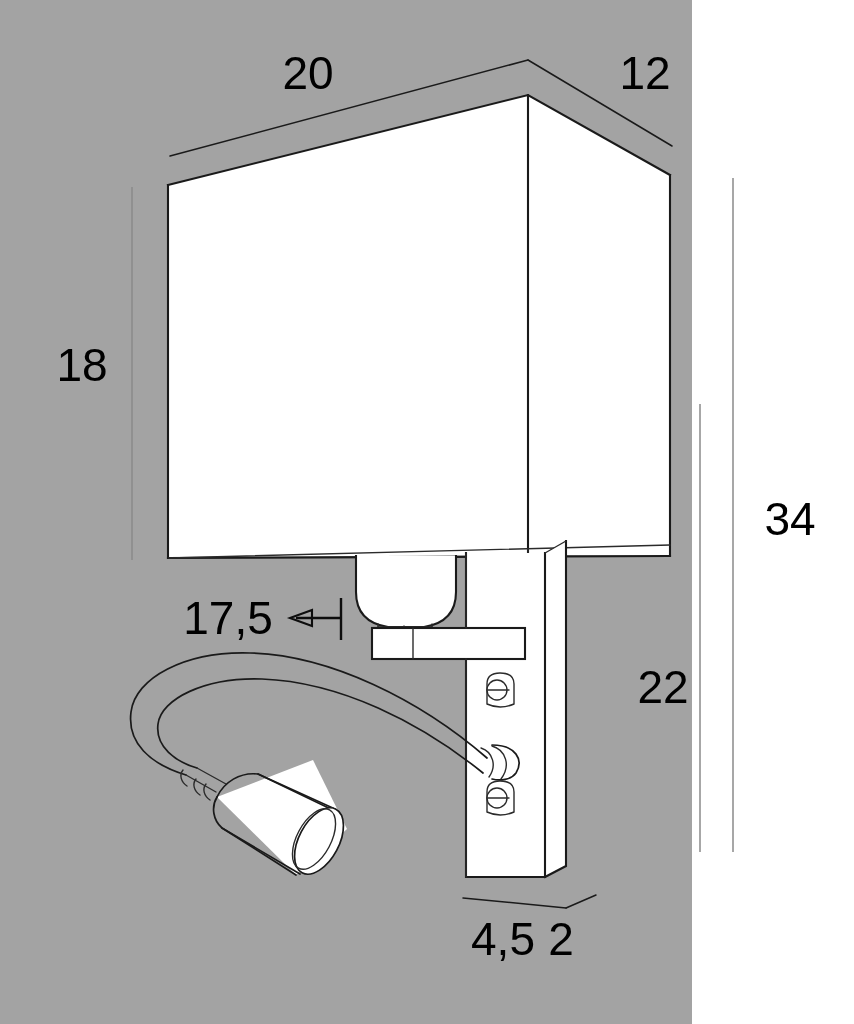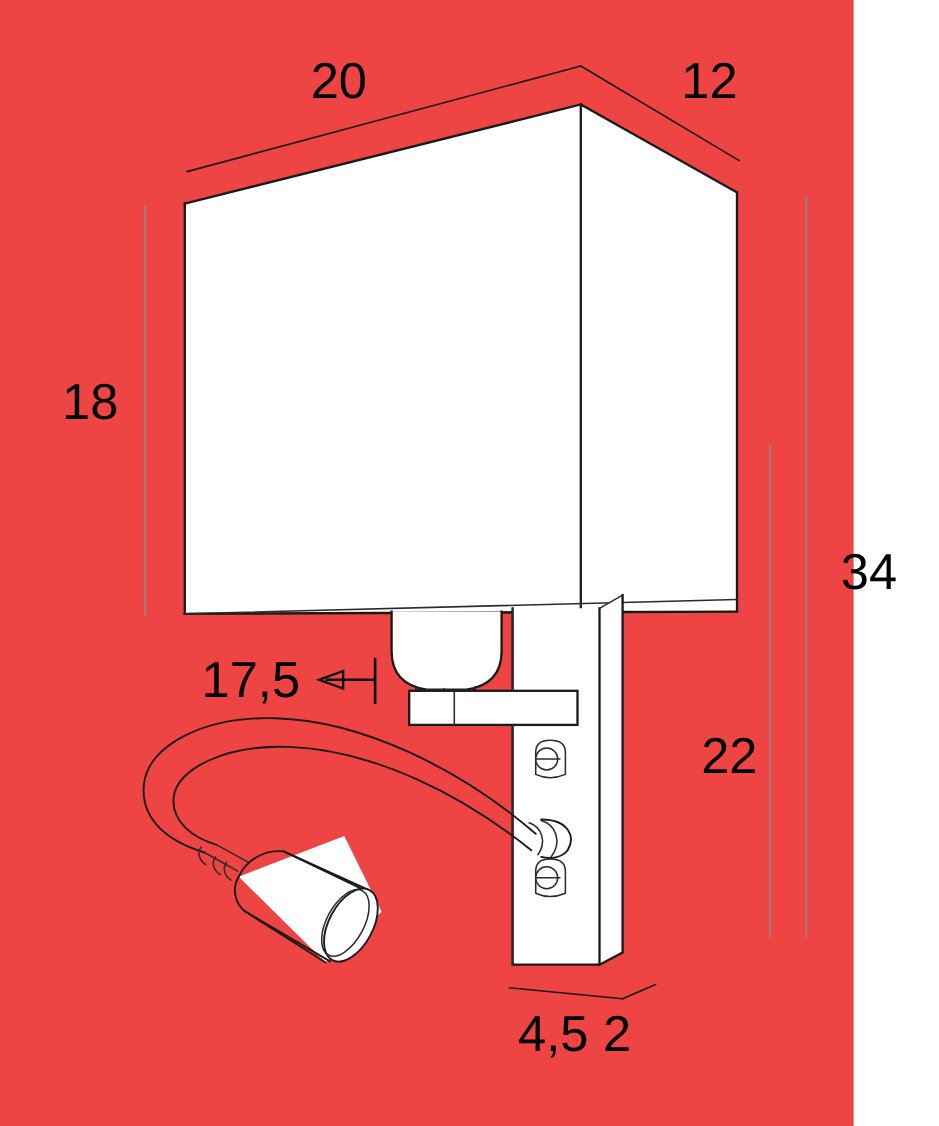--- a/index.html
+++ b/index.html
@@ -9,23 +9,23 @@
     background: #ffffff;
   }
   body {
     width: 854px;
     height: 1024px;
     font-family: "Liberation Sans", sans-serif;
     overflow: hidden;
   }
   #drawing-root {
     position: relative;
-    width: 776px;
+    width: 692px;
     height: 1024px;
-    background: #ef4444;
+    background: #a3a3a3;
   }
   svg#tech-drawing {
     display: block;
     width: 854px;
     height: 1024px;
   }
   .outline {
     fill: none;
     stroke: #1a1a1a;
     stroke-width: 2.1;

